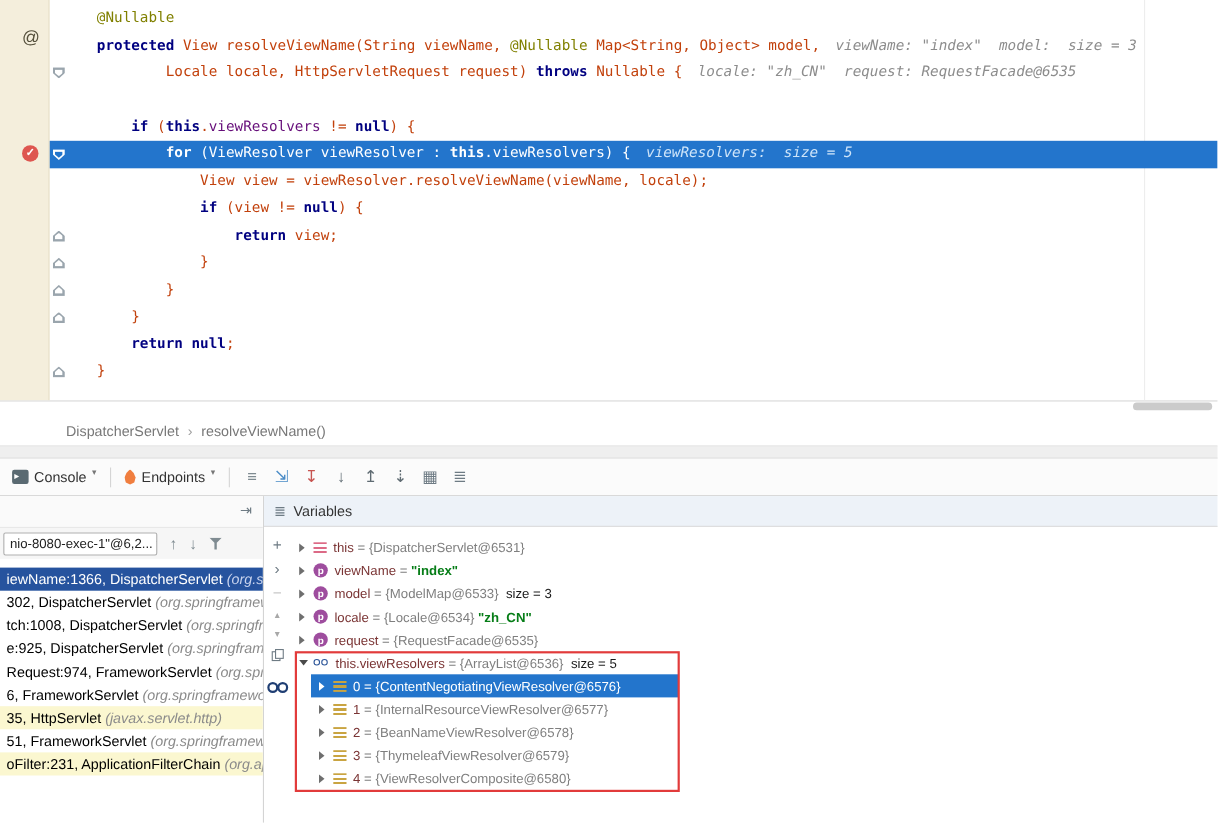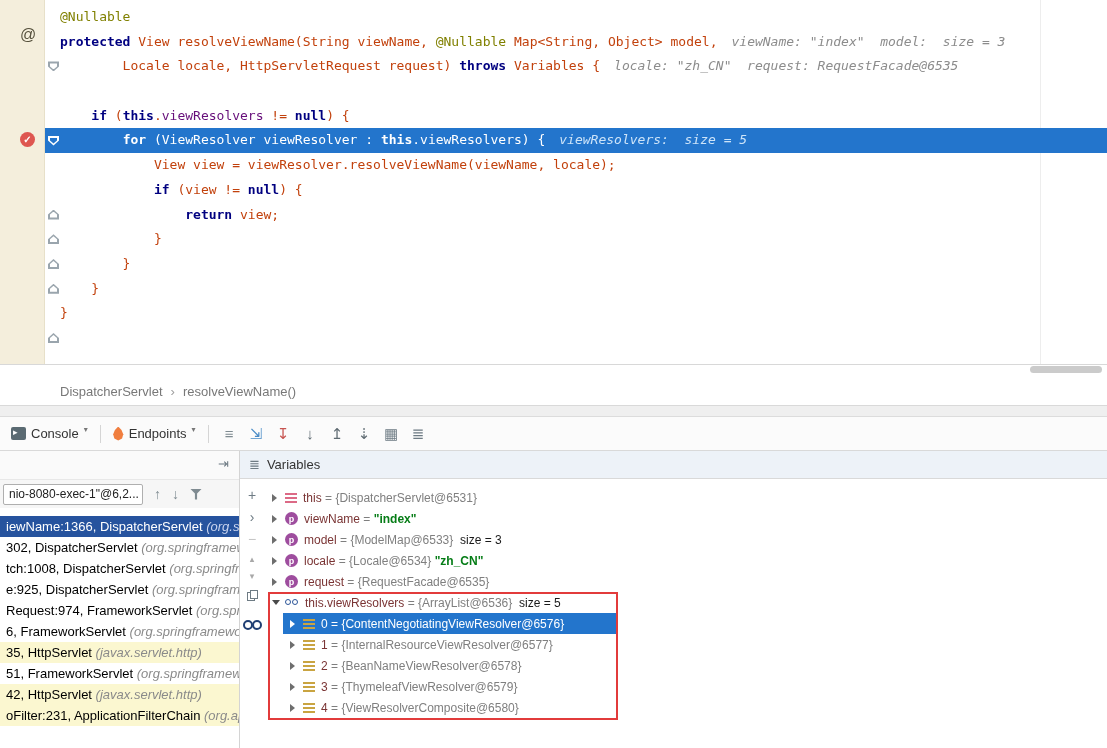--- a/index.html
+++ b/index.html
@@ -5,21 +5,21 @@
   html,body{margin:0;padding:0;background:#fff;}
   body{width:1107px;height:748px;position:relative;overflow:hidden;
        font-family:"Liberation Sans",sans-serif;-webkit-font-smoothing:antialiased;}
 
   
   #editor{position:absolute;left:0;top:0;width:1107px;height:364px;background:#fff;
           border-bottom:1px solid #D8D8D8;overflow:hidden;}
   #margin-guide{position:absolute;left:1040px;top:0;height:364px;border-left:1px solid #EDEDED;z-index:0;}
   #code{position:absolute;left:0;top:5px;right:0;z-index:1;
         font-family:"DejaVu Sans Mono","Liberation Mono",monospace;font-size:13px;}
-  .code-line{height:24.7px;line-height:24.7px;white-space:pre;padding-left:60px;}
+  .code-line{height:24.7px;line-height:24.7px;white-space:pre;padding-left:88px;}
   .kw{color:#000080;font-weight:bold;}
   .ann{color:#808000;}
   .fld{color:#660E7A;}
   .plain{color:#c2410c;}
   .hint{color:#8C8C8C;font-style:italic;margin-left:14px;}
   .code-line.sel{background:#2375CC;}
   .code-line.sel span{color:#fff;}
   .code-line.sel .hint{color:#CDE4F9;}
   #gutter-beige{position:absolute;left:0;top:0;width:44px;height:364px;background:#F4EEDC;z-index:2;
                 border-right:1px solid #E7E0C9;}
@@ -140,30 +140,31 @@
             border:2px solid #E23B3B;z-index:5;pointer-events:none;}
 </style>
 </head>
 <body>
 
 <div id="editor">
   <div id="margin-guide"></div>
   <div id="code">
       <div class="code-line"><span class="ann">@Nullable</span></div>
       <div class="code-line"><span class="kw">protected</span><span class="plain"> View resolveViewName(String viewName, </span><span class="ann">@Nullable</span><span class="plain"> Map&lt;String, Object&gt; model,</span><span class="hint">viewName: "index"  model:  size = 3</span></div>
-      <div class="code-line"><span class="plain">        Locale locale, HttpServletRequest request) </span><span class="kw">throws</span><span class="plain"> Variables {</span><span class="hint">locale: "zh_CN"  request: RequestFacade@6535</span></div>
+      <div class="code-line"><span class="plain">        Locale locale, HttpServletRequest request) </span><span class="kw">throws</span><span class="plain"> Nullable {</span><span class="hint">locale: "zh_CN"  request: RequestFacade@6535</span></div>
       <div class="code-line"></div>
       <div class="code-line"><span class="plain">    </span><span class="kw">if</span><span class="plain"> (</span><span class="kw">this</span><span class="plain">.</span><span class="fld">viewResolvers</span><span class="plain"> != </span><span class="kw">null</span><span class="plain">) {</span></div>
       <div class="code-line sel"><span class="plain">        </span><span class="kw">for</span><span class="plain"> (ViewResolver viewResolver : </span><span class="kw">this</span><span class="plain">.</span><span class="fld">viewResolvers</span><span class="plain">) {</span><span class="hint">viewResolvers:  size = 5</span></div>
       <div class="code-line"><span class="plain">            View view = viewResolver.resolveViewName(viewName, locale);</span></div>
       <div class="code-line"><span class="plain">            </span><span class="kw">if</span><span class="plain"> (view != </span><span class="kw">null</span><span class="plain">) {</span></div>
       <div class="code-line"><span class="plain">                </span><span class="kw">return</span><span class="plain"> view;</span></div>
       <div class="code-line"><span class="plain">            }</span></div>
       <div class="code-line"><span class="plain">        }</span></div>
       <div class="code-line"><span class="plain">    }</span></div>
+      <div class="code-line"><span class="plain">    </span><span class="kw">return null</span><span class="plain">;</span></div>
       <div class="code-line"><span class="plain">}</span></div>
     </div>
   <div id="gutter-beige">
     <div id="at-symbol">@</div>
     <div id="debug-hit">✓</div>
   </div>
   <div id="markers">
       <div class="fold-marker down" style="top: 61.4px;">
         <div class="in"></div>
       </div>
@@ -239,21 +240,20 @@
   </div>
   <div id="frames-list">
       <div class="frame-row selected"><span class="fmain">iewName:1366, DispatcherServlet </span><span class="fpkg">(org.sp</span></div>
       <div class="frame-row"><span class="fmain">302, DispatcherServlet </span><span class="fpkg">(org.springframew</span></div>
       <div class="frame-row"><span class="fmain">tch:1008, DispatcherServlet </span><span class="fpkg">(org.springfra</span></div>
       <div class="frame-row"><span class="fmain">e:925, DispatcherServlet </span><span class="fpkg">(org.springframe</span></div>
       <div class="frame-row"><span class="fmain">Request:974, FrameworkServlet </span><span class="fpkg">(org.sprin</span></div>
       <div class="frame-row"><span class="fmain">6, FrameworkServlet </span><span class="fpkg">(org.springframewo</span></div>
       <div class="frame-row lib"><span class="fmain">35, HttpServlet </span><span class="fpkg">(javax.servlet.http)</span></div>
       <div class="frame-row"><span class="fmain">51, FrameworkServlet </span><span class="fpkg">(org.springframewo</span></div>
-      <div class="frame-row lib"><span class="fmain">42, HttpServlet </span><span class="fpkg">(javax.servlet.http)</span></div>
       <div class="frame-row lib"><span class="fmain">oFilter:231, ApplicationFilterChain </span><span class="fpkg">(org.ap</span></div>
     </div>
 </div>
 
 <div id="vars-header">
   <span id="vars-menu-icon">≣</span>
   <span>Variables</span>
 </div>
 <div id="mini-col">
     <div class="mini-icon" style="top: 9px;">+</div>

